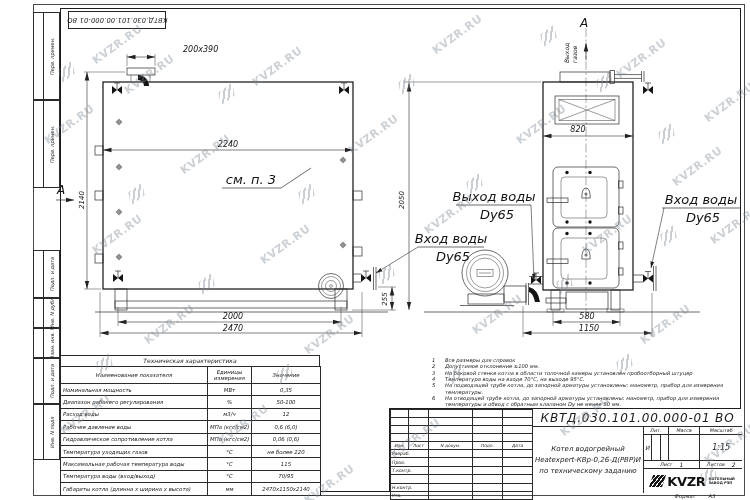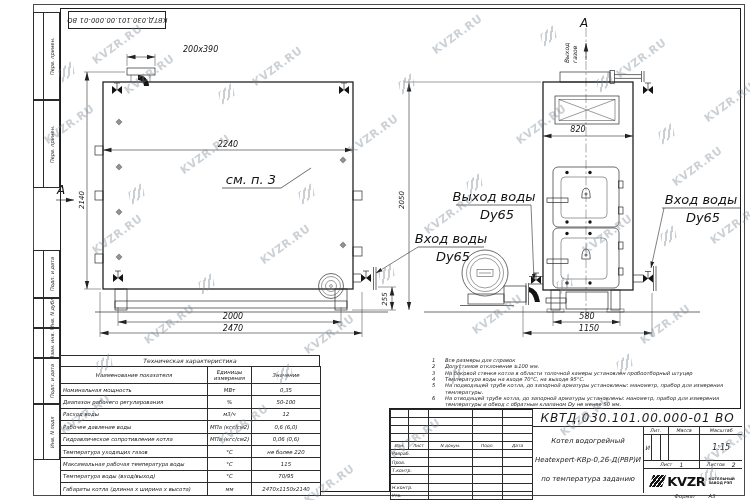--- a/index.html
+++ b/index.html
@@ -42,21 +42,21 @@
   .tb-left{position:absolute;left:0;top:0;border-collapse:collapse;table-layout:fixed;width:142px;}
   .tb-left td{border:0.8px solid #2b2b2b;font-size:4.6px;font-style:italic;padding:0 1px;
               overflow:hidden;white-space:nowrap;height:7px;}
   .tb-left tr.rs td{height:7.4px;}
   .tb-left td.hd{text-align:center;font-size:4.3px;}
   .cell{position:absolute;box-sizing:border-box;background:#fff;}
   .doc-cell{left:142px;top:0;width:210px;height:18px;border-left:0.8px solid #2b2b2b;
             border-bottom:0.8px solid #2b2b2b;display:flex;align-items:center;justify-content:center;}
   .doc-cell span{font-size:12px;font-style:italic;letter-spacing:0.8px;white-space:nowrap;}
   .name-cell{left:142px;top:18px;width:111px;height:66px;border-left:0.8px solid #2b2b2b;
-             display:flex;flex-direction:column;align-items:center;justify-content:center;gap:11px;}
+             display:flex;flex-direction:column;align-items:center;justify-content:center;gap:3px;}
   .name-cell span{font-size:7px;font-style:italic;white-space:nowrap;}
   .rsec{left:253px;top:18px;width:99px;height:66px;border-left:0.8px solid #2b2b2b;
         display:flex;flex-direction:column;}
   .rrow{display:flex;}
   .rcell{box-sizing:border-box;border-right:0.8px solid #2b2b2b;border-bottom:0.8px solid #2b2b2b;
          display:flex;align-items:center;justify-content:center;font-size:4.8px;font-style:italic;}
   .rcell.last{border-right:none;}
   .scale-val{font-size:8px;}
   .lit-val{font-size:6px;}
   .sheetrow span.lblv{font-size:6px;margin-left:7px;font-style:italic;}
@@ -541,21 +541,21 @@
     </tbody>
       </table>
 
     <div class="cell doc-cell">
       <span>КВТД.030.101.00.000-01 ВО</span>
     </div>
 
     <div class="cell name-cell">
       <span>Котел водогрейный</span>
       <span>Heatexpert-КВр-0,26-Д(РВР)И</span>
-      <span>по температура заданию</span>
+      <span>по техническому заданию</span>
     </div>
 
     <div class="cell rsec">
       <div class="rrow" style="height:8px;">
         <div class="rcell" style="width:25px;">Лит.</div>
         <div class="rcell" style="width:32px;">Масса</div>
         <div class="rcell last" style="width:42px;">Масштаб</div>
       </div>
       <div class="rrow" style="height:26px;">
         <div class="rcell lit-val" style="width:8.4px;">И</div>

